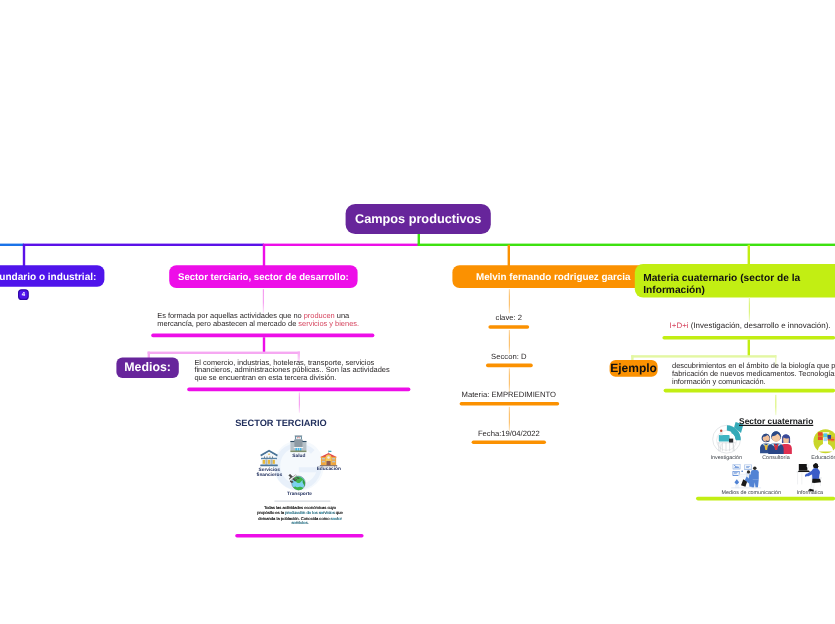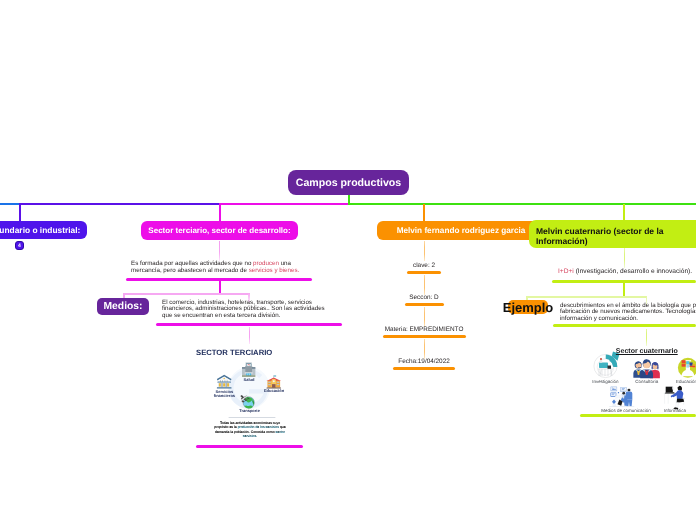--- a/index.html
+++ b/index.html
@@ -32,21 +32,21 @@
   
   .ln{position:absolute;}
 
   
   .txt{position:absolute;font-size:6.2px;color:#231f20;line-height:6.8px;}
   .bar{position:absolute;border-radius:3px;height:3px;}
 
   .ej{position:absolute;border-radius:5px;display:flex;align-items:center;
       justify-content:center;font-weight:bold;white-space:nowrap;}
   .ej-ter{left:97px;top:298px;width:52px;height:17px;background:#67259b;color:#fff;font-size:10.3px;}
-  .ej-cua{left:508px;top:300px;width:40px;height:14px;background:#fb9101;color:#111;font-size:13px;}
+  .ej-cua{left:508px;top:300px;width:40px;height:14px;background:#fb9101;color:#111;font-size:10px;}
 
   .hl-red{color:#d6455f;}
   .hl-blue{color:#29b7e0;}
 
   .infog{position:absolute;}
   .infog svg{position:absolute;left:0;top:0;}
   .infog-title{position:absolute;left:0;top:4.2px;width:108px;
       font-size:7.7px;font-weight:bold;color:#22305e;letter-spacing:0px;}
   .infog-cap{position:absolute;left:17.5px;top:76.5px;width:73px;text-align:center;
       font-size:3.45px;line-height:4.5px;color:#000;-webkit-text-stroke:0.12px #000;}
@@ -86,21 +86,21 @@
 
   <div class="node b-ter">
     <span>Sector terciario, sector de desarrollo:</span>
   </div>
 
   <div class="node b-aut">
     <span>Melvin fernando rodriguez garcia</span>
   </div>
 
   <div class="node b-cua">
-    <span>Melvin cuaternario (sector de la Información)</span>
+    <span>Materia cuaternario (sector de la Información)</span>
   </div>
 
   <div class="ln" style="left:219.3px;top:241px;width:1.2px;height:20px;
               background:linear-gradient(#f49cef,#f6a2f1 35%,#f6a2f1 55%,#fde6fb);"></div>
   <div class="txt" style="left:131px;top:261px;width:180px;">
     <span>Es formada por aquellas actividades que no </span><span class="hl-red">producen</span><span> una mercancía, pero abastecen al mercado de </span><span class="hl-red">servicios y bienes.</span>
   </div>
   <div class="bar" style="left:126px;top:278px;width:186px;background:#ed0ee8;"></div>
 
   <div class="ln" style="left:219px;top:281px;width:1.6px;height:13px;background:#ed0ee8;"></div>

